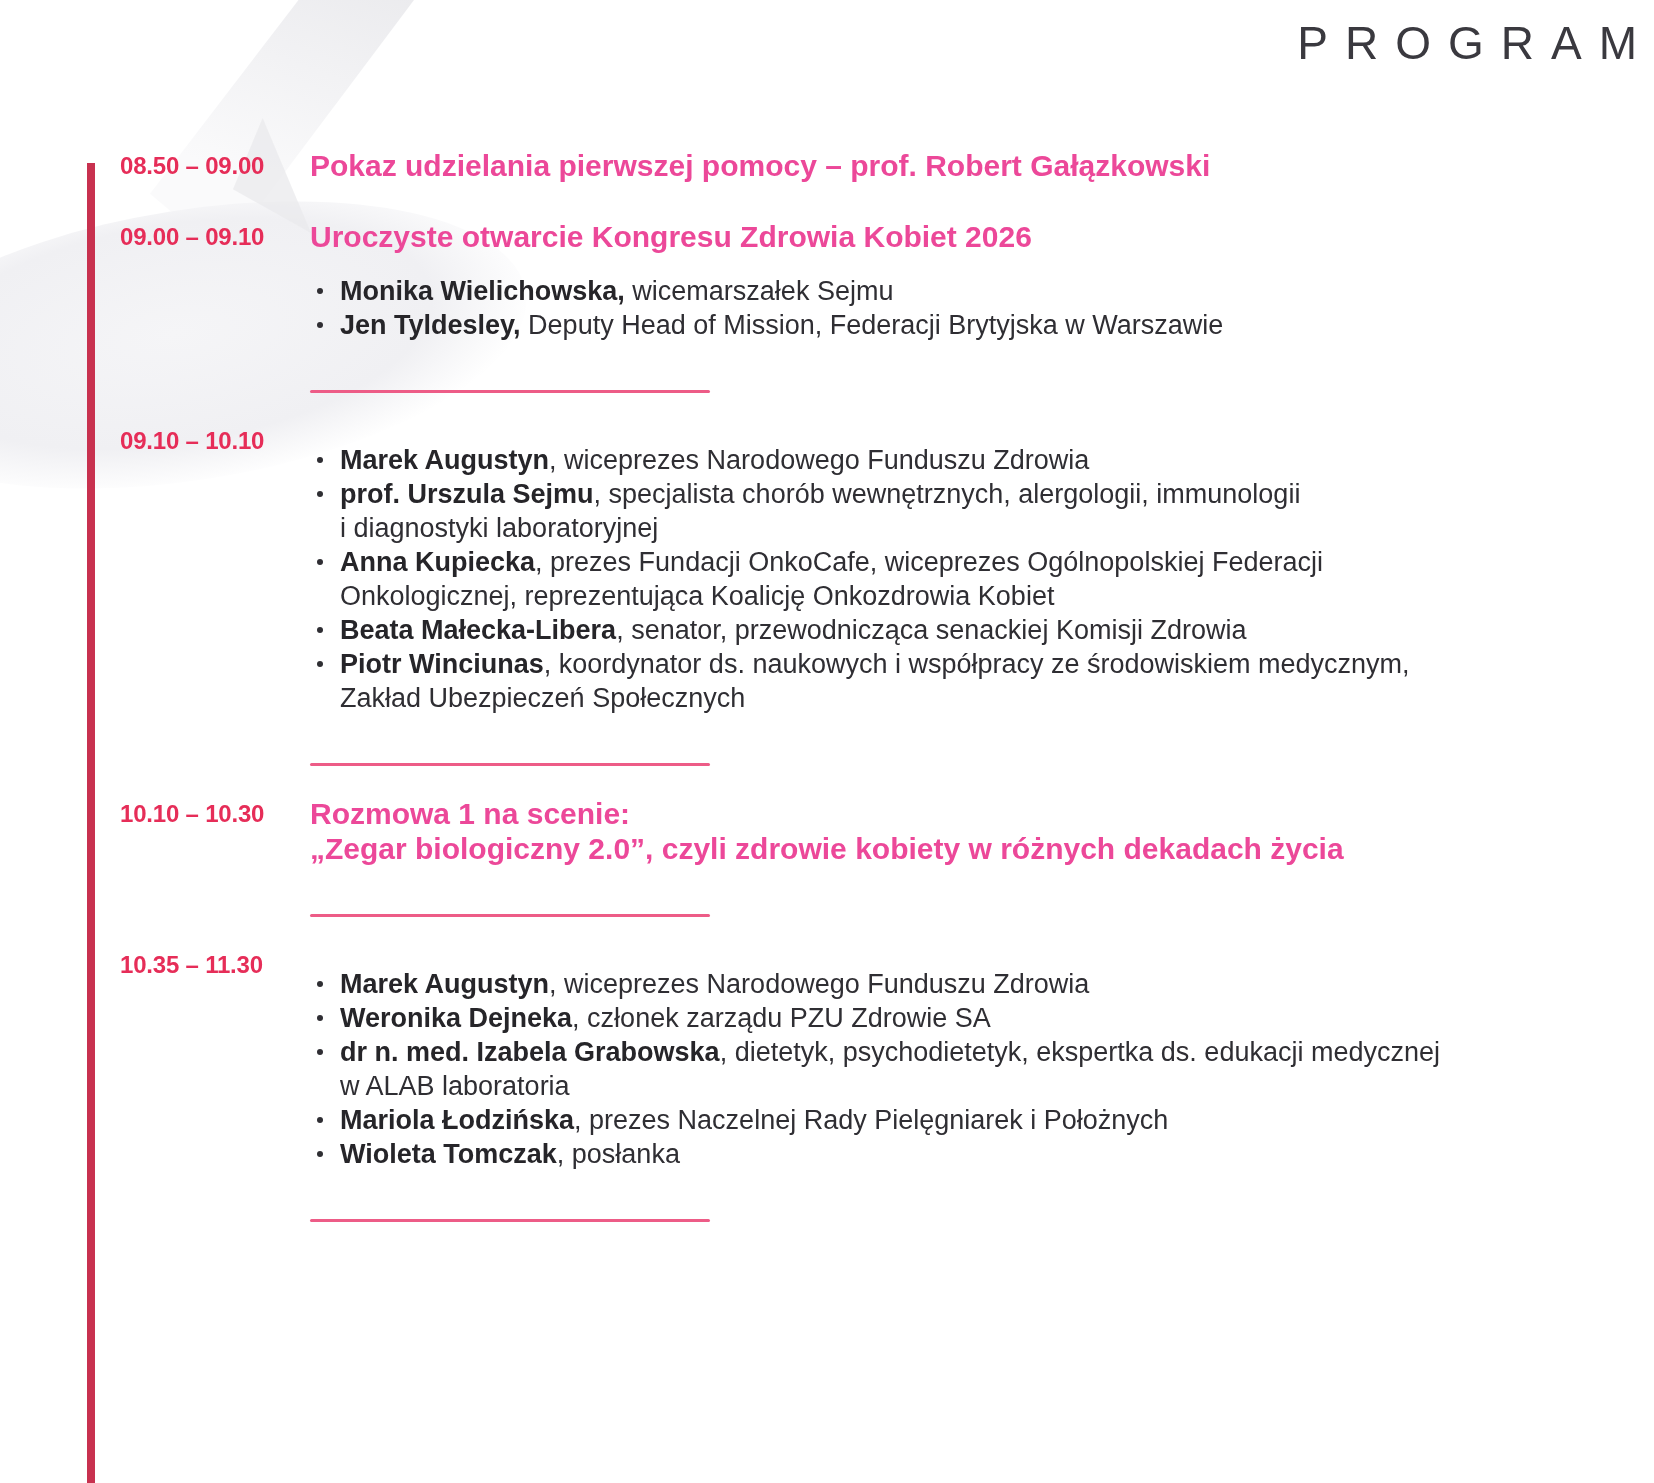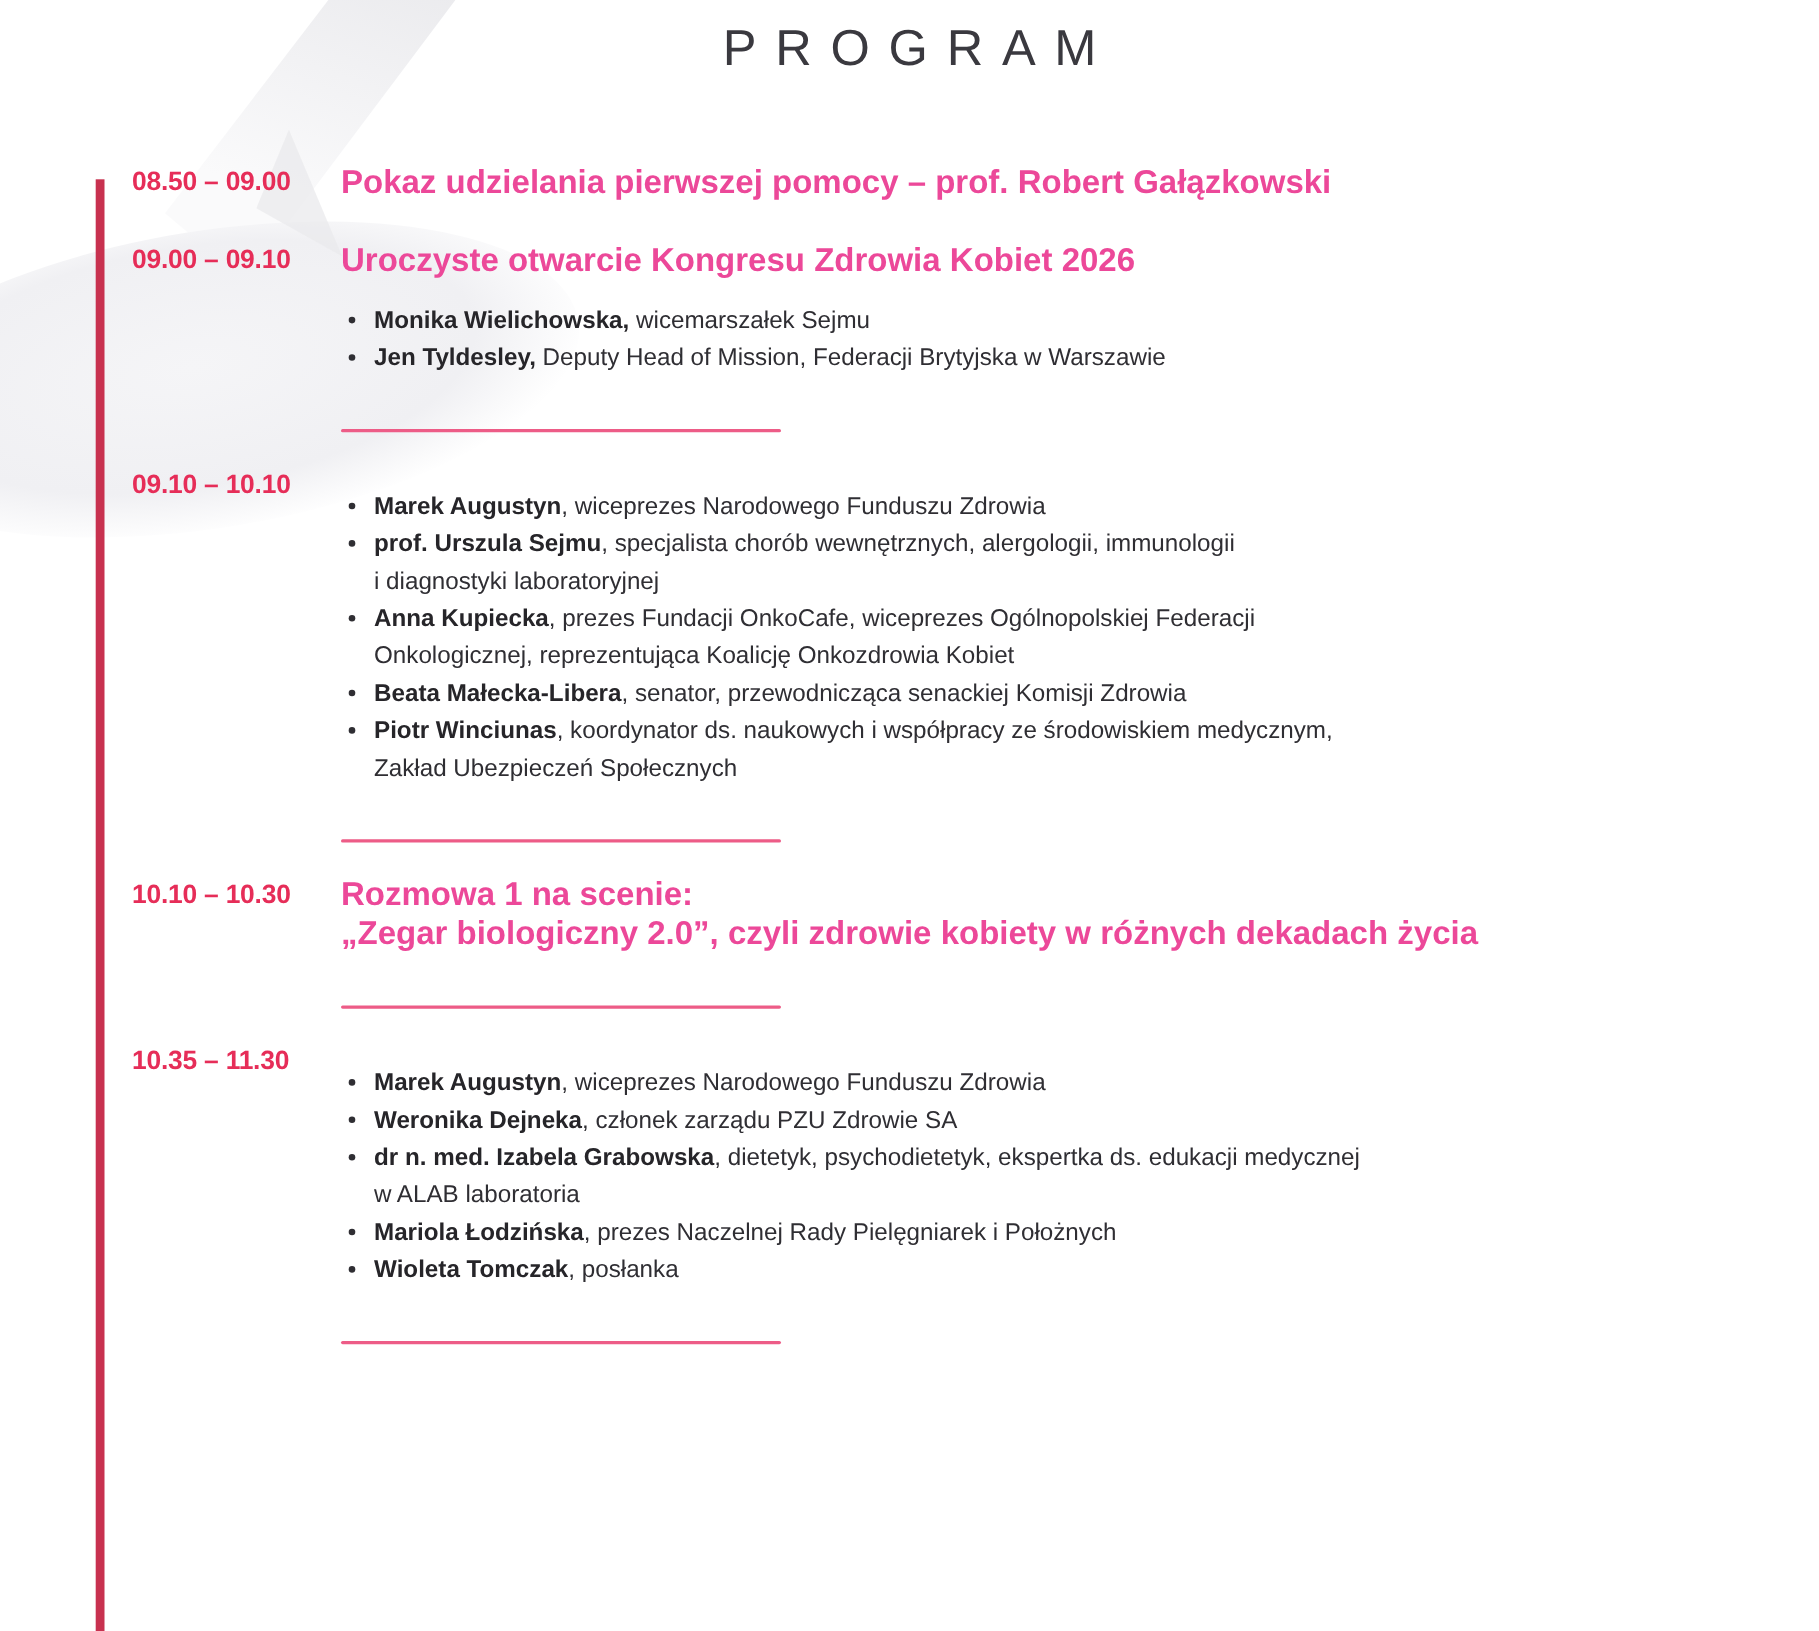--- a/index.html
+++ b/index.html
@@ -28,21 +28,21 @@
   .wm-c {
     left: 233px; top: 118px; width: 78px; height: 115px;
     background: #e9e9ec;
     clip-path: polygon(38% 0, 100% 100%, 0 62%);
     opacity: .75;
   }
 
   .page-title {
     position: absolute;
     left: 0; right: 0; top: 16px;
-    text-align: center;
+    text-align: right;
     font-size: 46px;
     font-weight: 400;
     letter-spacing: 17px;
     color: #3a393f;
     text-indent: 17px; 
   }
 
   .accent-bar {
     position: absolute;
     left: 87px; top: 163px; bottom: 0;
@@ -75,21 +75,21 @@
     font-weight: 700;
     font-size: 30px;
     line-height: 35px;
     color: #ec4899;
   }
 
   .speakers {
     list-style: none;
     margin: 20px 0 0 0;
     padding: 0;
-    font-size: 22px;
+    font-size: 27px;
     line-height: 34px;
     color: #2f2e33;
   }
   .speakers li {
     position: relative;
     padding-left: 30px;
   }
   .speakers li::before {
     content: "";
     position: absolute;

